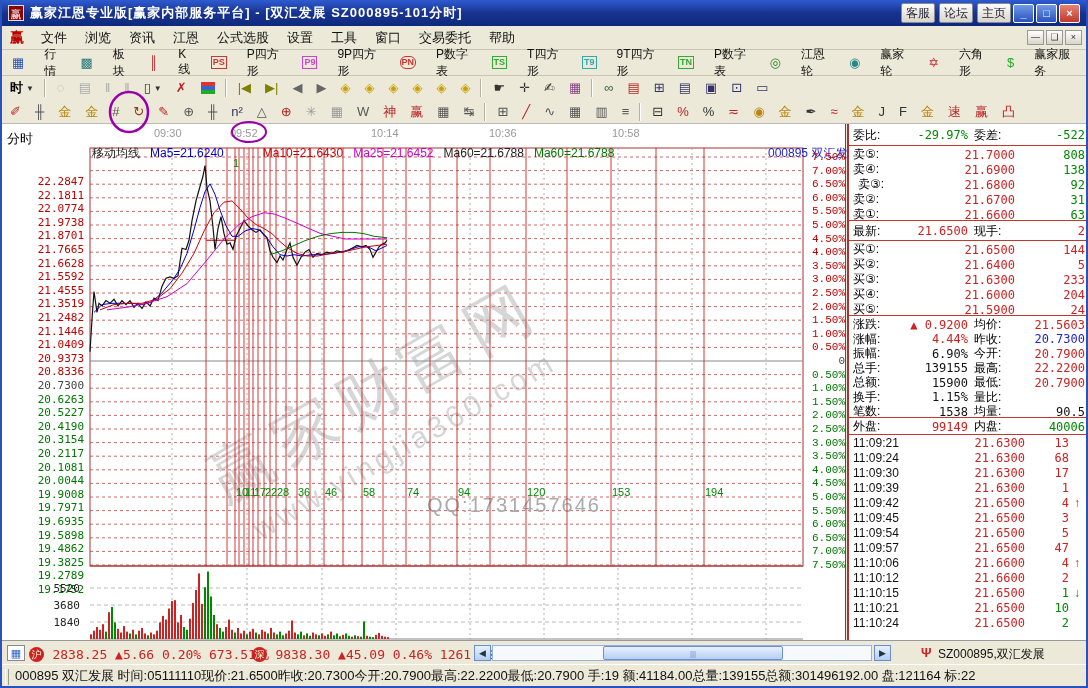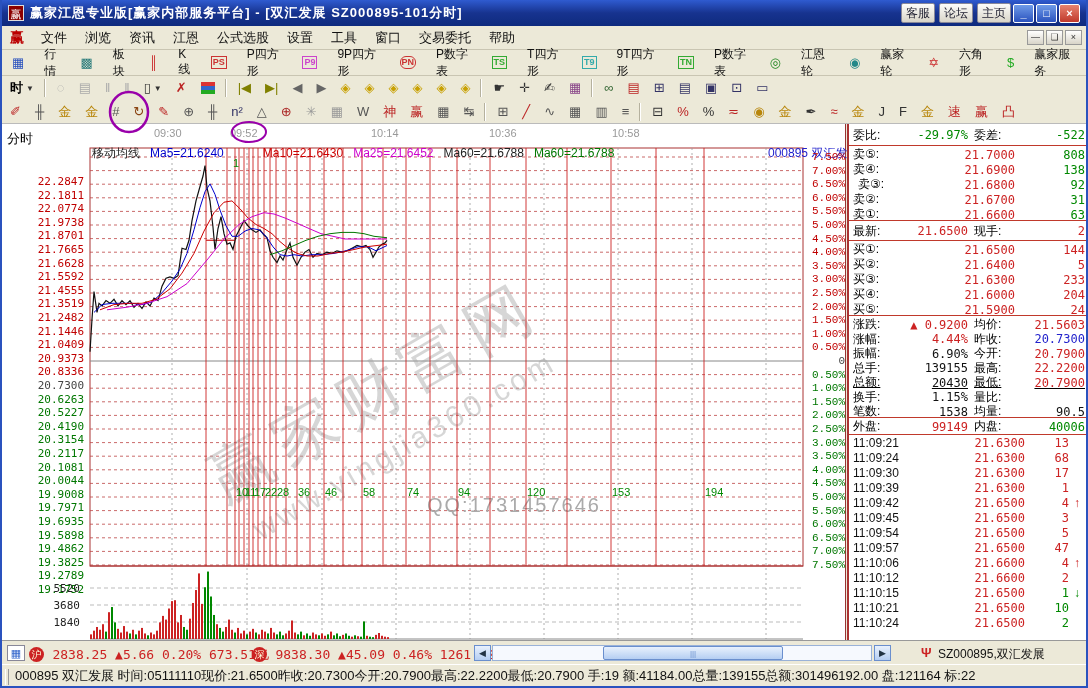--- a/index.html
+++ b/index.html
@@ -772,23 +772,23 @@
         <span class="num blk">6.90%</span>
         <span class="lbl" style="padding-left: 6px;">今开:</span>
         <span class="num red">20.7900</span>
       </div>
       <div class="prow2" style="height: 14.5px;">
         <span class="lbl">总手:</span>
         <span class="num blk">139155</span>
         <span class="lbl" style="padding-left: 6px;">最高:</span>
         <span class="num red">22.2200</span>
       </div>
-      <div class="prow2" style="height: 14.5px; text-decoration: underline;">
+      <div class="prow2" style="height: 14.5px;">
         <span class="lbl">总额:</span>
-        <span class="num blk">20430</span>
+        <span class="num blk">15900</span>
         <span class="lbl" style="padding-left: 6px;">最低:</span>
         <span class="num red">20.7900</span>
       </div>
       <div class="prow2" style="height: 14.5px;">
         <span class="lbl">换手:</span>
         <span class="num blk">1.15%</span>
         <span class="lbl" style="padding-left: 6px;">量比:</span>
         <span class="num blk"></span>
       </div>
       <div class="prow2" style="height: 14.5px;">

